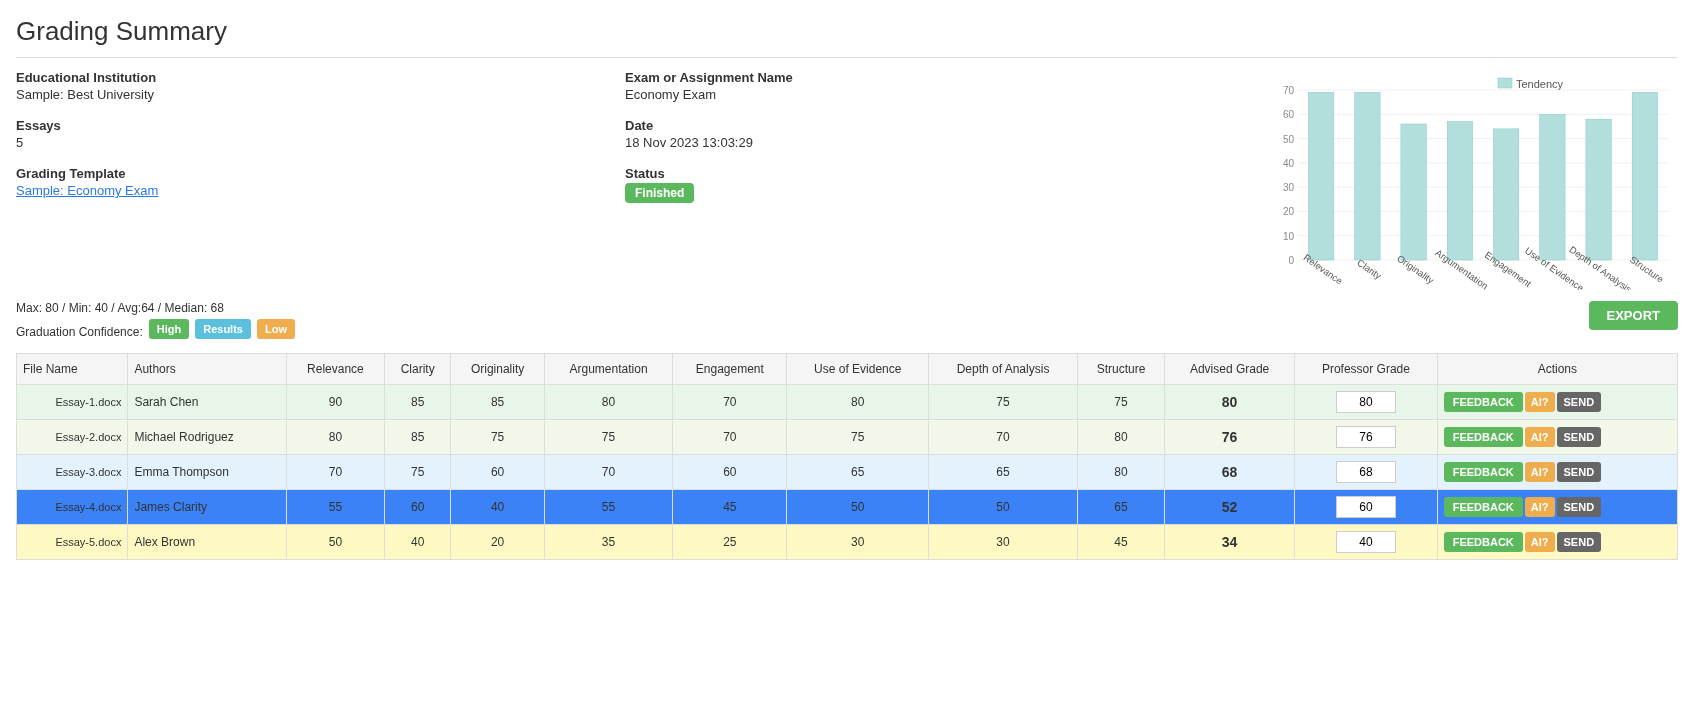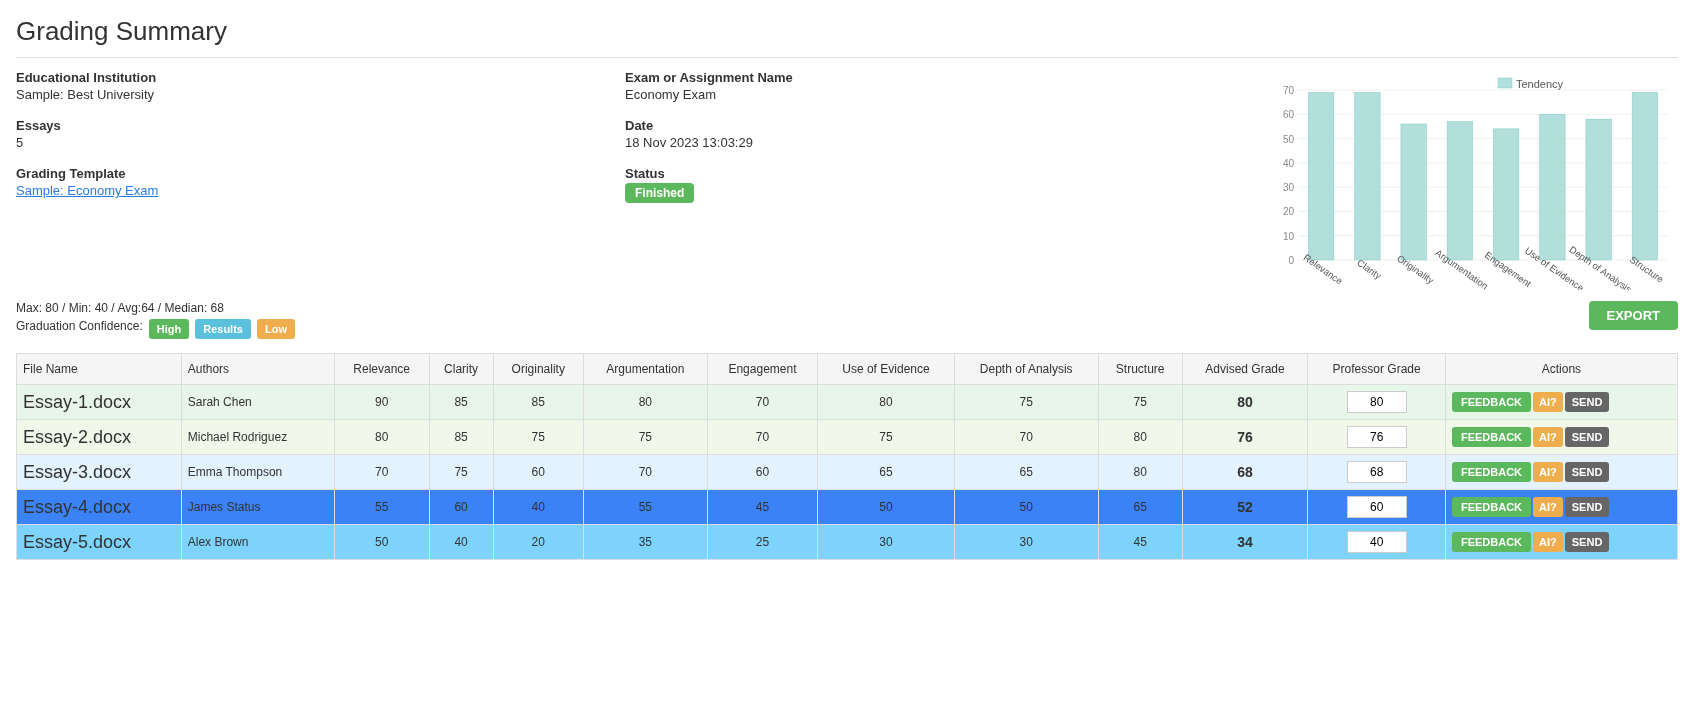--- a/index.html
+++ b/index.html
@@ -16,40 +16,40 @@
     .badge { display: inline-block; padding: 3px 10px; border-radius: 4px; font-size: 12px; font-weight: bold; color: #fff; }
     .badge-green { background: #5cb85c; }
 
     .chart-area { width: 420px; min-width: 380px; }
 
     .results-header { display: flex; align-items: flex-start; justify-content: space-between; margin-top: 8px; margin-bottom: 6px; }
     .results-title { font-size: 16px; font-weight: bold; }
     .export-btn { background: #5cb85c; color: #fff; border: none; padding: 7px 18px; border-radius: 4px; font-size: 13px; font-weight: bold; cursor: pointer; }
 
     .stats-line { font-size: 12px; margin-bottom: 4px; }
-    .confidence-line { font-size: 12px; margin-bottom: 8px; display: flex; align-items: flex-start; gap: 6px; }
+    .confidence-line { font-size: 12px; margin-bottom: 8px; display: flex; align-items: flex-end; gap: 6px; }
     .conf-label { font-weight: normal; }
     .conf-badge { display: inline-block; padding: 4px 8px; border-radius: 3px; font-size: 11px; color: #fff; font-weight: bold; }
     .conf-high { background: #5cb85c; }
     .conf-moderate { background: #5bc0de; }
     .conf-low { background: #f0ad4e; }
 
     table { width: 100%; border-collapse: collapse; font-size: 12px; }
     thead tr { background: #f5f5f5; }
     th { border: 1px solid #ddd; padding: 8px 6px; text-align: center; font-weight: normal; font-size: 12px; }
     th:first-child, th:nth-child(2) { text-align: left; }
     td { border: 1px solid #ddd; padding: 6px 6px; text-align: center; }
-    td:first-child { text-align: left; font-size: 18px; }
+    td:first-child { text-align: right; font-size: 11px; }
     td:nth-child(2) { text-align: left; font-size: 12px; }
 
     .row-green { background: #e8f5e9; }
     .row-light-green { background: #f1f8e9; }
     .row-blue { background: #e3f2fd; }
     .row-orange { background: #3b82f6; }
-    .row-red { background: #7dd3fc; }
+    .row-red { background: #fef9c3; }
 
     .grade-cell { font-weight: bold; font-size: 14px; }
     .prof-input { width: 60px; border: 1px solid #ccc; padding: 3px; text-align: center; font-size: 12px; }
 
     .action-btns { display: flex; gap: 2px; }
     .btn-feedback { background: #5cb85c; color: #fff; border: none; padding: 4px 9px; border-radius: 3px; font-size: 11px; font-weight: bold; cursor: pointer; }
     .btn-ai { background: #f0ad4e; color: #fff; border: none; padding: 4px 6px; border-radius: 3px; font-size: 11px; font-weight: bold; cursor: pointer; }
     .btn-send { background: #666; color: #fff; border: none; padding: 4px 7px; border-radius: 3px; font-size: 11px; font-weight: bold; cursor: pointer; }
     svg.chart { width: 420px; height: 220px; }
 
@@ -227,21 +227,21 @@
         <td style="white-space: nowrap;">
           <div class="action-btns">
             <button class="btn-feedback">FEEDBACK</button>
             <button class="btn-ai">AI?</button>
             <button class="btn-send">SEND</button>
           </div>
         </td>
       </tr>
       <tr class="row-orange">
         <td>Essay-4.docx</td>
-        <td>James Status</td>
+        <td>James Clarity</td>
         <td>55</td>
         <td>60</td>
         <td>40</td>
         <td>55</td>
         <td>45</td>
         <td>50</td>
         <td>50</td>
         <td>65</td>
         <td class="grade-cell">52</td>
         <td><input type="text" class="prof-input" value="60" style=""></td>

